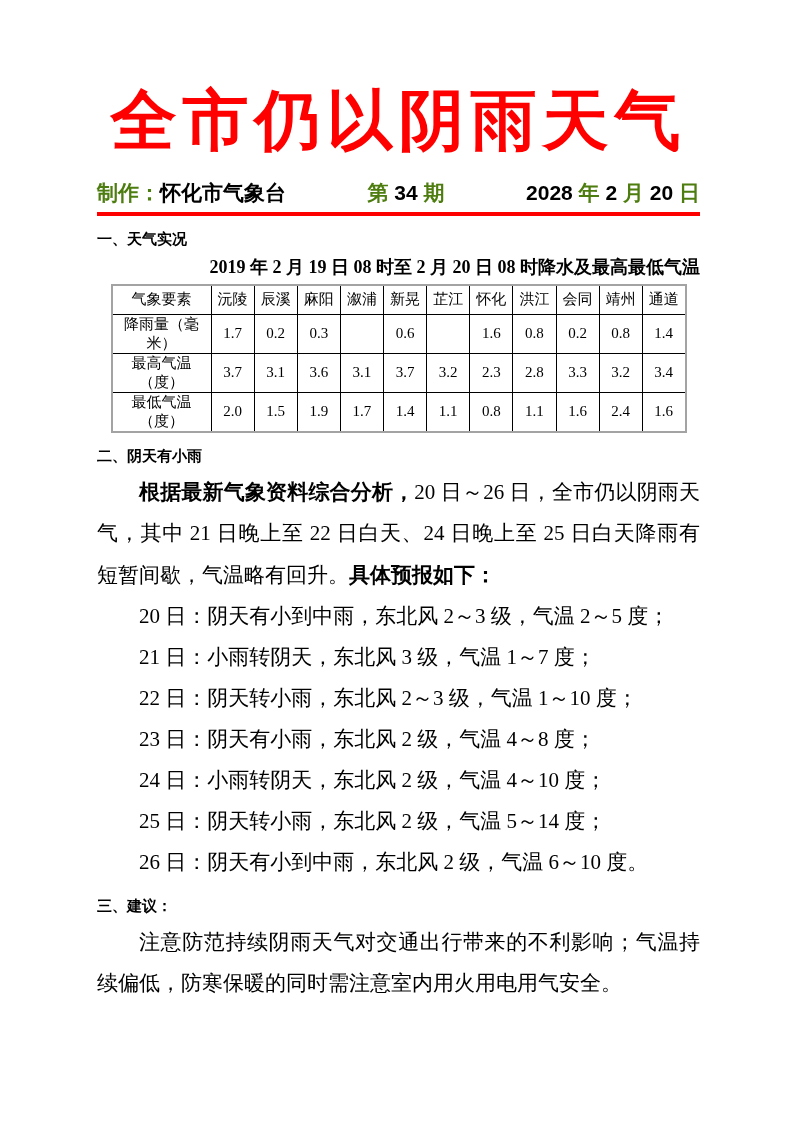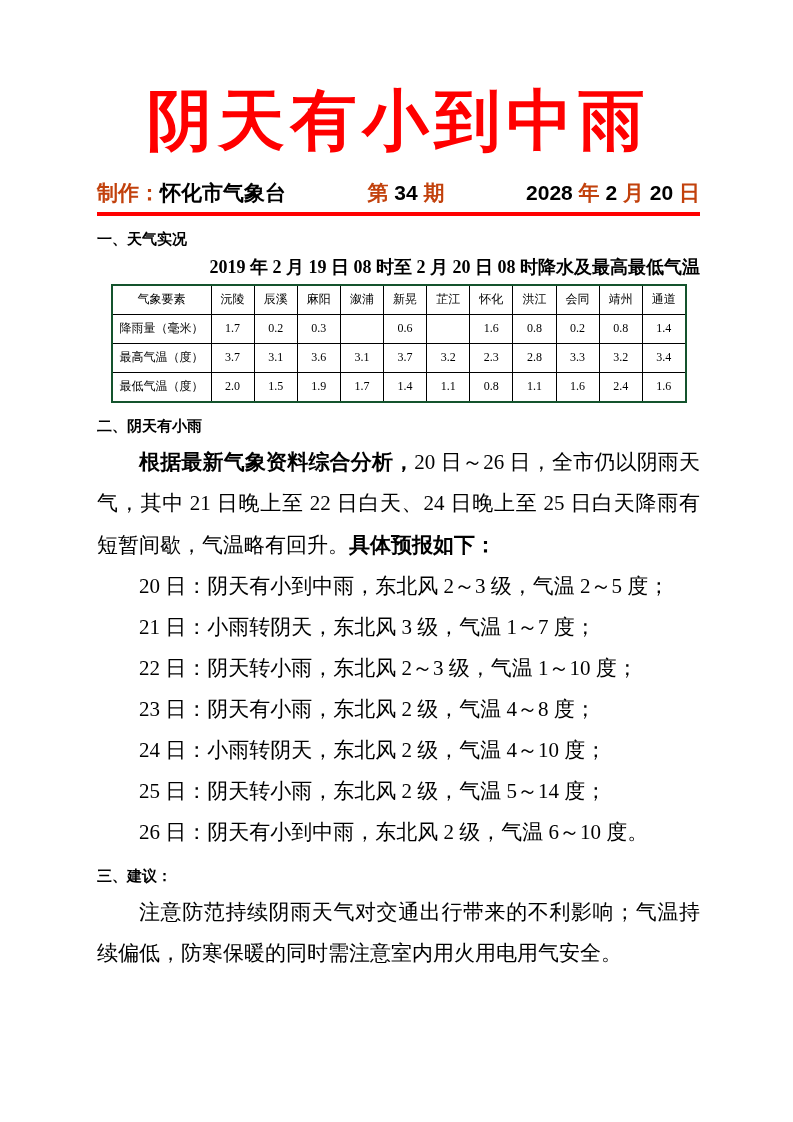--- a/index.html
+++ b/index.html
@@ -28,21 +28,21 @@
   .meta-row {
     margin-top: 16px;
     display: flex;
     justify-content: space-between;
     align-items: baseline;
     font-weight: bold;
     font-size: 21px;
     font-family: "Liberation Sans", "DejaVu Sans", sans-serif;
     white-space: nowrap;
   }
-  .red { color: #c2410c; }
+  .red { color: #4d7c0f; }
   .red-rule {
     margin-top: 5px;
     height: 4px;
     background: #ff0000;
   }
   h2.sec {
     margin: 13px 0 0 0;
     font-size: 15px;
     font-weight: bold;
     font-family: "Liberation Sans", "DejaVu Sans", sans-serif;
@@ -52,22 +52,22 @@
     margin-top: 9px;
     text-align: right;
     font-weight: bold;
     font-size: 18px;
     line-height: 1.2;
   }
   table.weather {
     margin: 5px auto 0 auto;
     width: 576px;
     border-collapse: collapse;
-    border: 2px solid #14532d;
-    font-size: 12px;
+    border: 2px solid #a3a3a3;
+    font-size: 15px;
     text-align: center;
     table-layout: fixed;
   }
   table.weather th, table.weather td {
     border: 1px solid #000;
     height: 28px;
     padding: 0 1px;
     font-weight: normal;
     overflow: hidden;
   }
@@ -90,21 +90,21 @@
     text-indent: 2em;
   }
   .flist { margin-top: 0; }
   .sec3 { margin-top: 46px; }
 </style>
 </head>
 <body>
 
 <div class="page">
 
-  <div class="doc-title">阴天有小到中雨</div>
+  <div class="doc-title">全市仍以阴雨天气</div>
 
   <div class="meta-row">
     <div><span class="red">制作：</span><span>怀化市气象台</span></div>
     <div><span class="red">第 </span><span>34</span><span class="red"> 期</span></div>
     <div><span>2028</span><span class="red"> 年 </span><span>2</span><span class="red"> 月 </span><span>20</span><span class="red"> 日</span></div>
   </div>
 
   <div class="red-rule"></div>
 
   <h2 class="sec">一、天气实况</h2>

